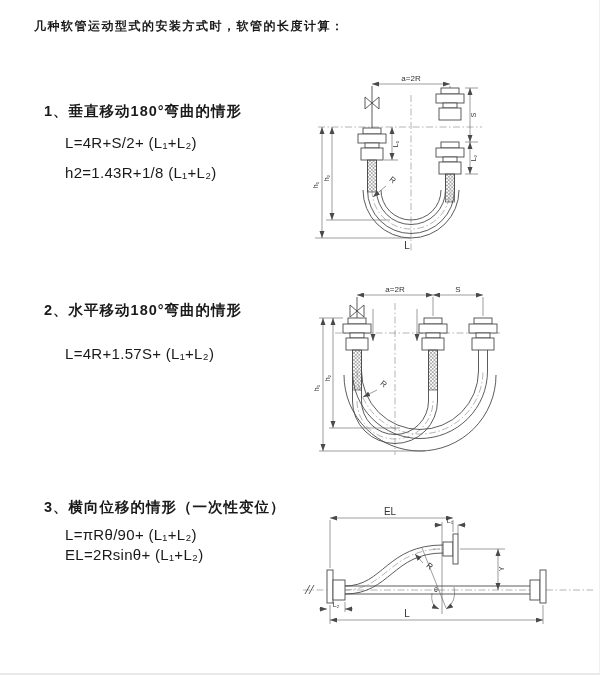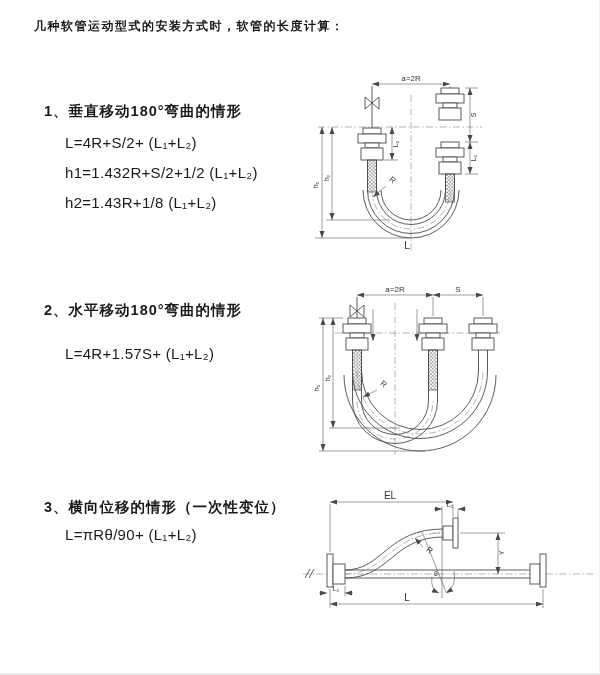--- a/index.html
+++ b/index.html
@@ -41,32 +41,32 @@
         <path d="M0,0 L3.5,3.5 M3.5,0 L0,3.5" stroke="#666" stroke-width="0.5"></path>
       </pattern>
     </defs>
   </svg>
 
   <div class="title">几种软管运动型式的安装方式时，软管的长度计算：</div>
 
   <div class="section s1" style="top:102px">
     <div class="heading">1、垂直移动180°弯曲的情形</div>
     <div class="formula">L=4R+S/2+ (L₁+L₂)</div>
-    <div class="formula">h1=1.432R+S/2+1/2 (L₁+L₂)</div>
     <div class="formula">h2=1.43R+1/8 (L₁+L₂)</div>
   </div>
 
   <div class="section s2" style="top:301px">
     <div class="heading">2、水平移动180°弯曲的情形</div>
     <div class="formula">L=4R+1.57S+ (L₁+L₂)</div>
   </div>
 
   <div class="section s3" style="top:498px">
     <div class="heading">3、横向位移的情形（一次性变位）</div>
     <div class="formula">L=πRθ/90+ (L₁+L₂)</div>
+    <div class="formula">EL=2Rsinθ+ (L₁+L₂)</div>
   </div>
 
   <div class="diagram" style="left:300px;top:70px">
     <svg width="295" height="195" viewBox="0 0 295 195">
 
       <g>
         <line class="cl" x1="111" y1="25" x2="111" y2="183"></line>
         <line class="cl" x1="18" y1="57" x2="182" y2="57"></line>
       </g>
 
@@ -227,21 +227,21 @@
         <text x="14" y="105" class="sm" transform="rotate(-90 14 105)" text-anchor="middle">h₁</text>
         <text x="25" y="95" class="sm" transform="rotate(-90 25 95)" text-anchor="middle">h₂</text>
       </g>
       <g>
         <line class="dim" x1="72" y1="107" x2="58" y2="114" marker-end="url(#ah)"></line>
         <text x="77" y="103" transform="rotate(38 77 103)" text-anchor="middle">R</text>
       </g>
     </svg>
   </div>
 
-  <div class="diagram" style="left:295px;top:486px">
+  <div class="diagram" style="left:295px;top:502px">
     <svg width="305" height="155" viewBox="0 0 305 155">
       <g>
         <line class="cl" x1="8" y1="88" x2="298" y2="88"></line>
         <line class="cl" x1="138" y1="47" x2="163" y2="47"></line>
         <line class="ln" x1="10" y1="92" x2="15" y2="83" stroke-width="0.7"></line>
         <line class="ln" x1="14" y1="92" x2="19" y2="83" stroke-width="0.7"></line>
       </g>
 
       <g class="fit">
         <rect x="32" y="68" width="6" height="33"></rect>

